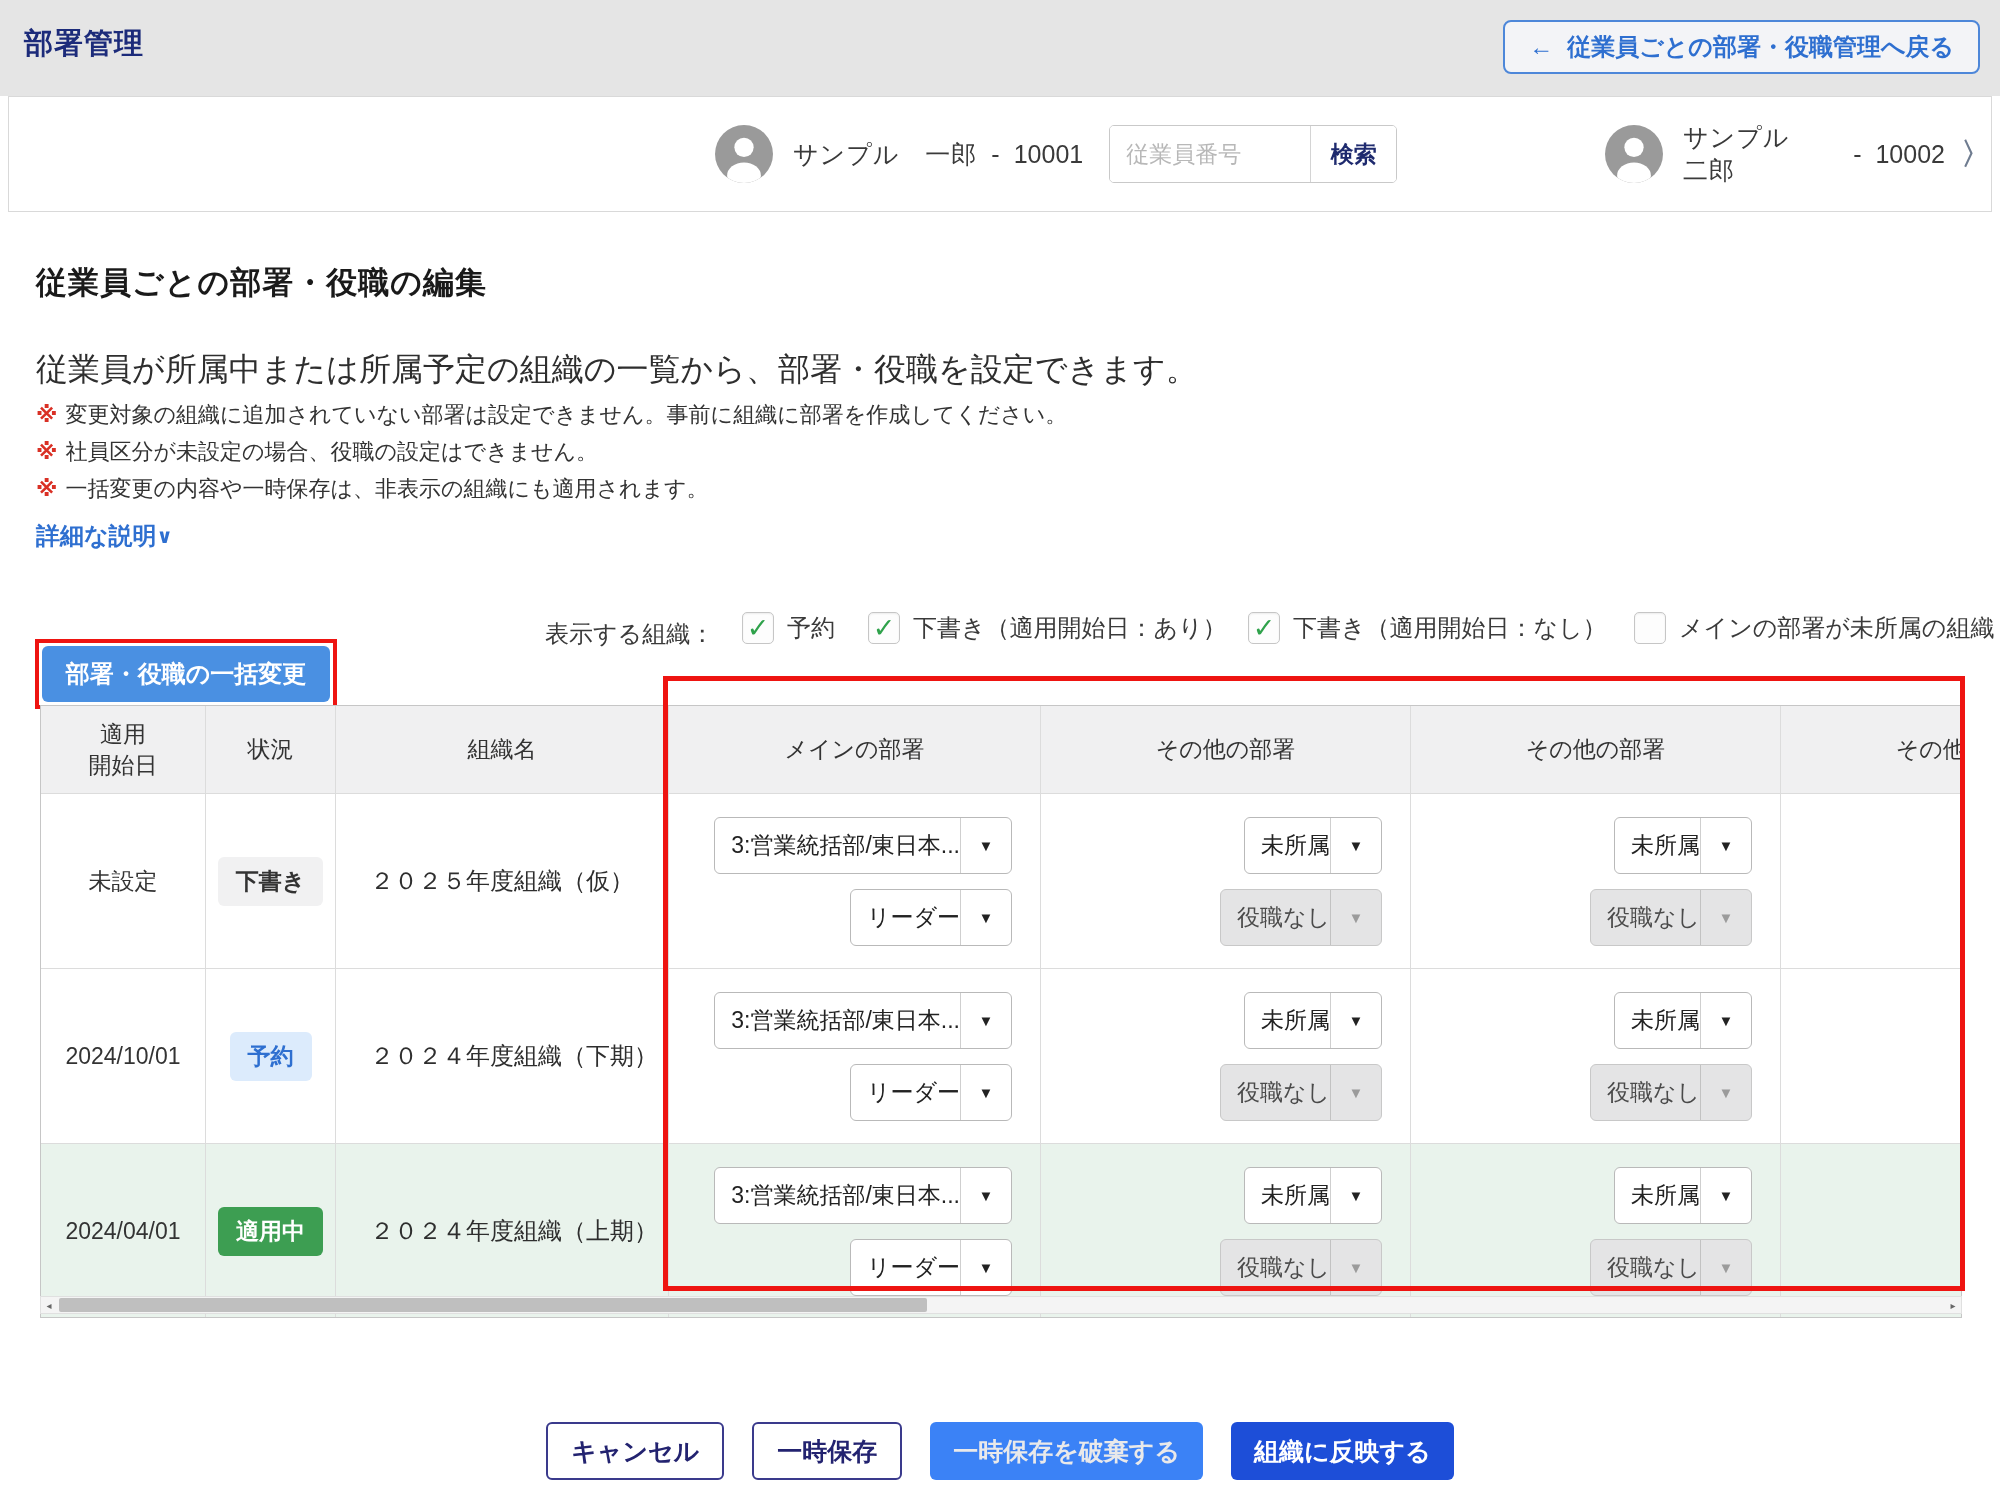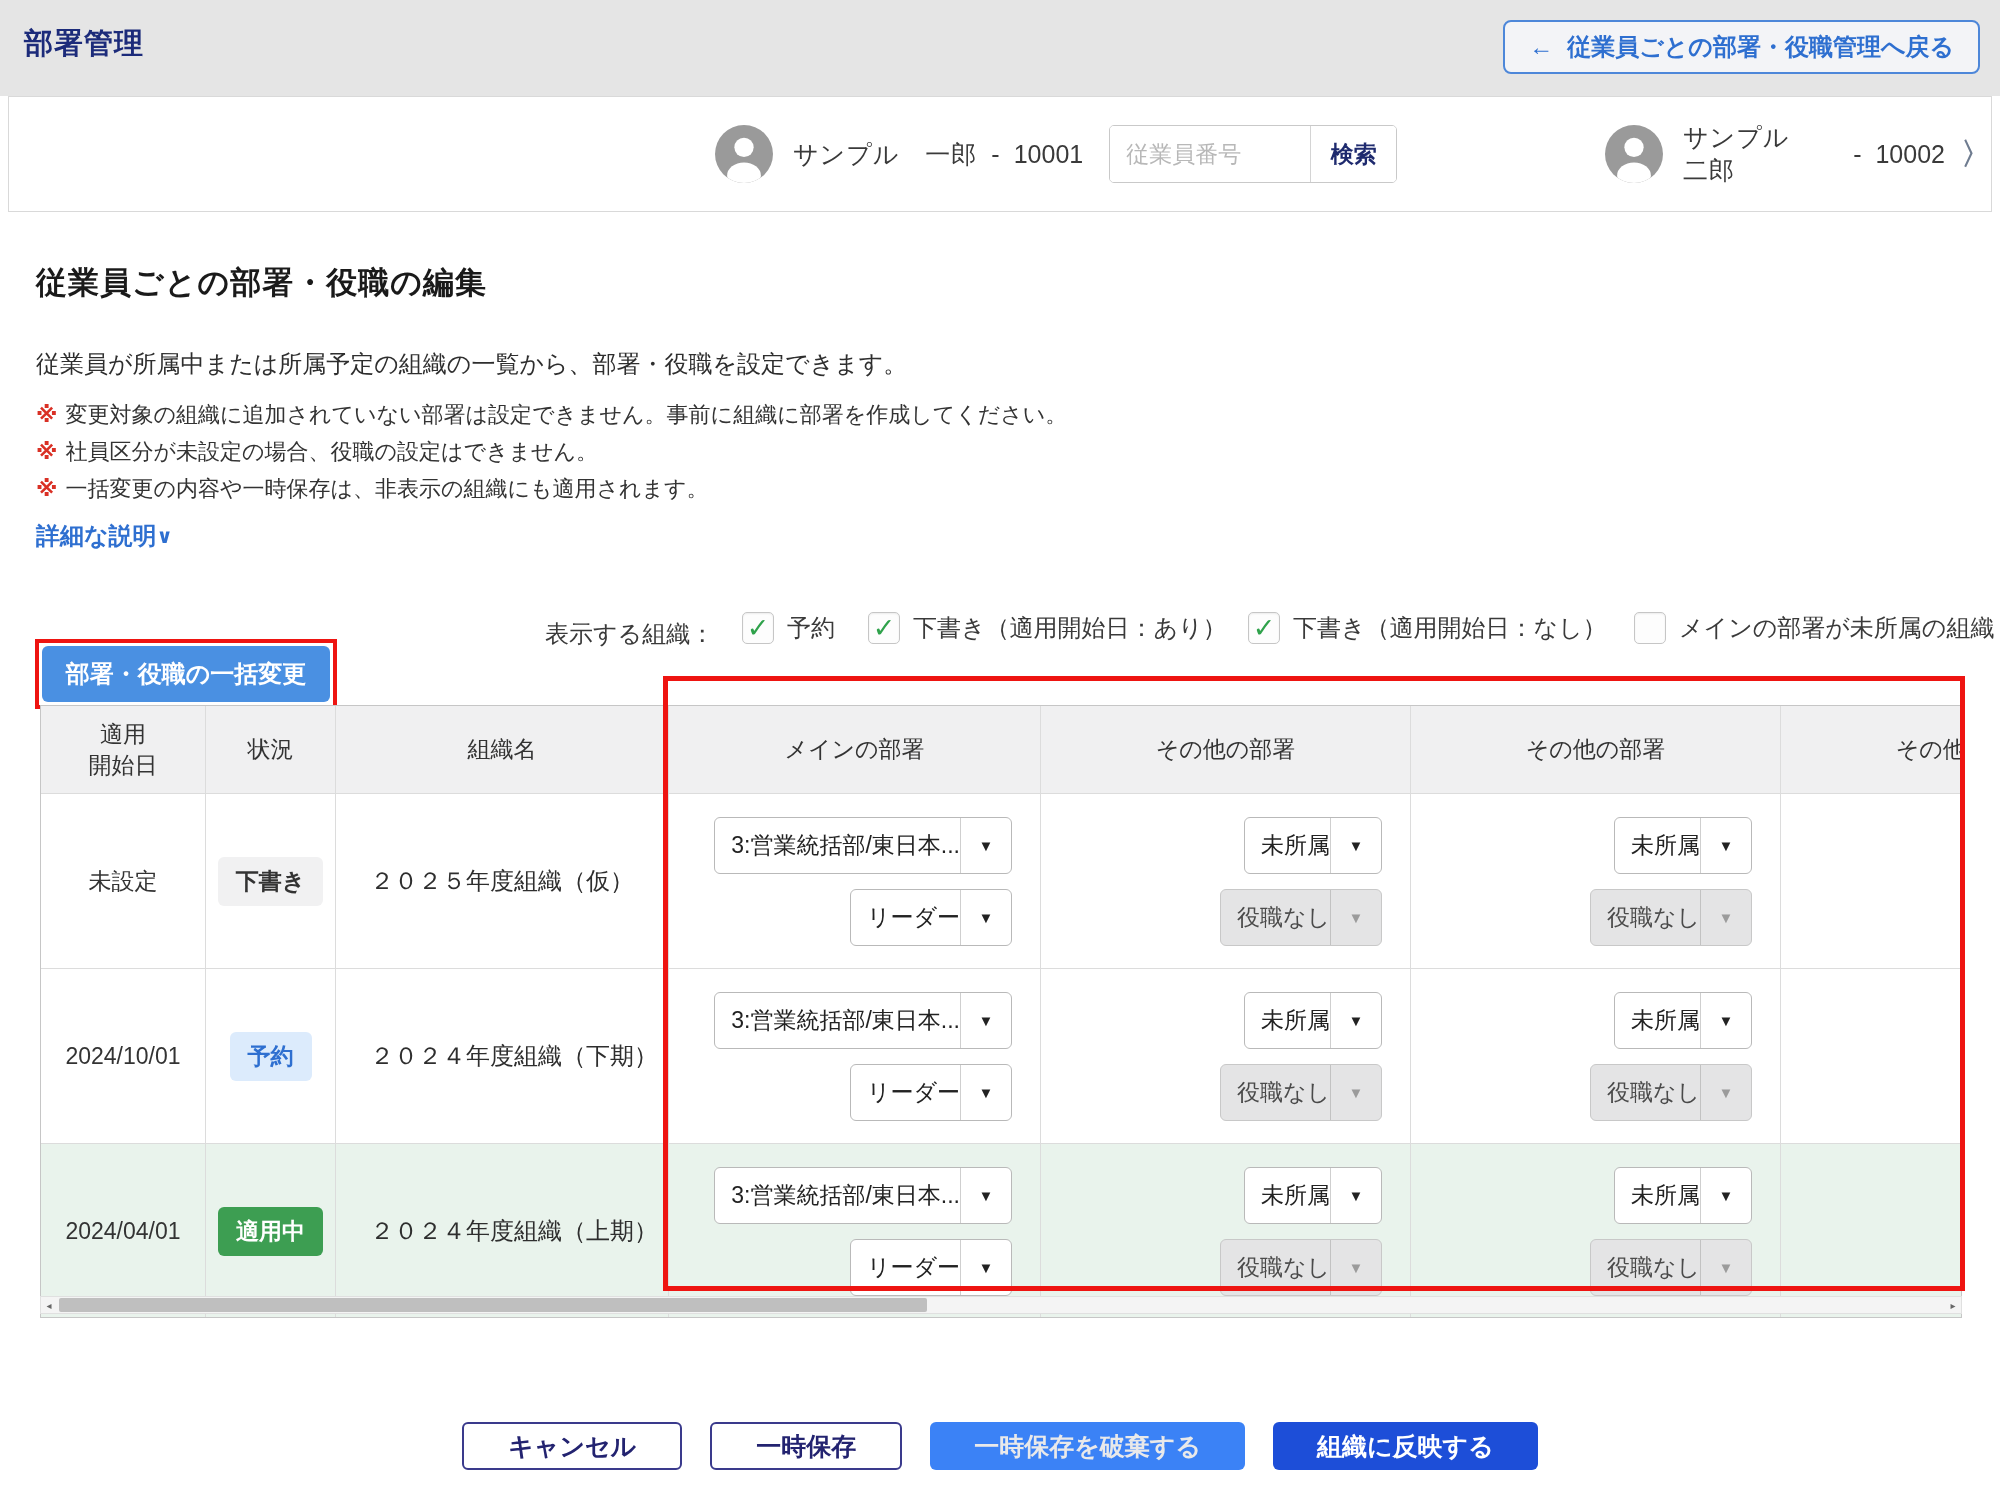--- a/index.html
+++ b/index.html
@@ -29,21 +29,21 @@
   .chevron-right { font-size:30px; color:#6f7c90; margin-left:16px; font-weight:bold; }
   .search-group { display:flex; height:58px; box-sizing:border-box; border:1px solid #c9c9c9; border-radius:5px;
     overflow:hidden; margin-left:26px; background:#fff; }
   .search-input { width:168px; border:none; outline:none; padding:0 16px; font-size:23px; color:#333;
     font-family:inherit; }
   .search-input::placeholder { color:#b8b8b8; }
   .search-btn { width:86px; border:none; border-left:1px solid #d4d4d4; background:#fff;
     font-size:23px; font-weight:bold; color:#1e2a6e; cursor:pointer; font-family:inherit; }
   
   .h1 { position:absolute; left:36px; top:262px; font-size:31px; font-weight:bold; color:#1a1a1a; letter-spacing:1px; }
-  .desc { position:absolute; left:36px; top:348px; font-size:24px; color:#2e2e2e; }
+  .desc { position:absolute; left:36px; top:348px; font-size:32px; color:#2e2e2e; }
   .notes { position:absolute; left:36px; top:396px; font-size:22px; color:#333; }
   .note { line-height:37px; display:flex; }
   .note-mark { color:#d93025; margin-right:8px; font-weight:bold; }
   .details-link { position:absolute; left:36px; top:520px; display:flex; align-items:center; 
     font-size:24px; font-weight:bold; color:#2e6fd0; cursor:pointer;text-align:center; }
   .details-chevron { font-size:20px; font-weight:bold; color:#2e6fd0; }
   
   .red-box-btn { position:absolute; left:35px; top:598px; width:302px; height:70px; box-sizing:border-box;
     border:4px solid #ee1411; display:flex; align-items:center; justify-content:center; background:#fff;margin-top:41px; }
   .bulk-btn { width:288px; height:56px; background:#4a90e2; color:#fff; font-size:24px; font-weight:bold;
@@ -86,21 +86,21 @@
     border:5px solid #ee1411; pointer-events:none; z-index:6; }
   
   .hscroll { position:absolute; left:40px; top:1296px; width:1922px; height:18px; box-sizing:border-box;
     background:#f4f4f4; border:1px solid #e0e0e0; }
   .hs-arrow { position:absolute; top:0; width:16px; height:16px; display:flex; align-items:center; justify-content:center;
     font-size:10px; color:#666; cursor:pointer; }
   .hs-left { left:0; } .hs-right { right:0; }
   .hs-thumb { position:absolute; left:18px; top:1px; width:868px; height:14px; background:#bfbfbf; border-radius:2px; cursor:grab; }
   
   .footer-btns { position:absolute; left:0; top:1422px; width:2000px; display:flex; justify-content:center; gap:28px; }
-  .fbtn { height:48px; padding:0 44px; font-size:25px; font-weight:bold; border-radius:6px; cursor:pointer; font-family:inherit; }
+  .fbtn { height:58px; padding:0 23px; font-size:25px; font-weight:bold; border-radius:6px; cursor:pointer; font-family:inherit; }
   .fbtn.outline { background:#fff; border:2px solid #3a3a8c; color:#232370; }
   .fbtn.disabled { background:#3b82f6; border:none; color:#e9e9ea; cursor:default; }
   .fbtn.green { background:#1d4ed8; border:none; color:#fff;font-family:Liberation Serif, serif; }
 </style>
 </head>
 <body>
 
 <div class="topbar">
   <div class="topbar-title">部署管理</div>
   <div class="back-btn">

